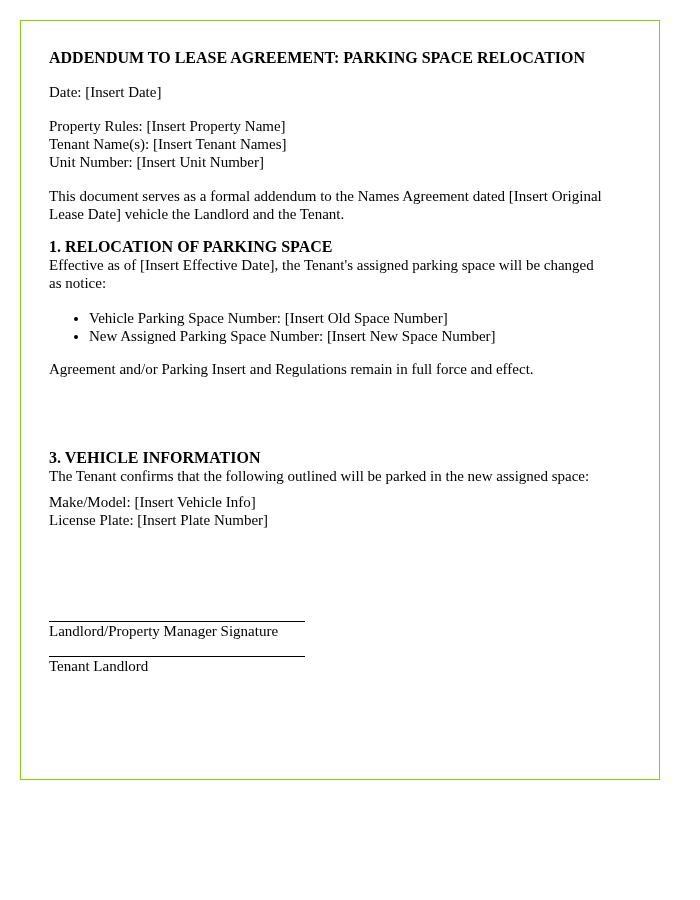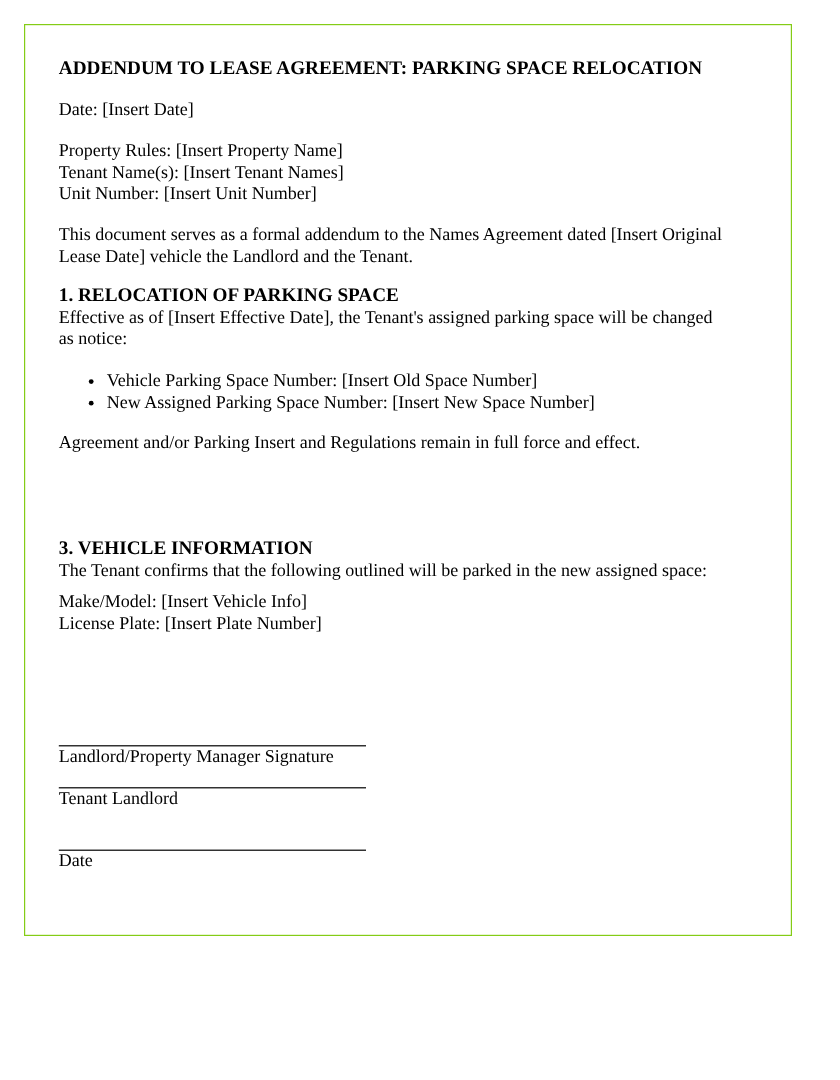--- a/index.html
+++ b/index.html
@@ -120,18 +120,14 @@
 
 
   <div class="sig" style="top:600px;">
     <div class="rule"></div>
     <span class="label">Landlord/Property Manager Signature</span>
   </div>
   <div class="sig" style="top:635px;">
     <div class="rule"></div>
     <span class="label">Tenant Landlord</span>
   </div>
-  <div class="sig" style="top:687px;">
-    <div class="rule"></div>
-    <span class="label">Date</span>
-  </div>
 
 </div>
 
 </body></html>

